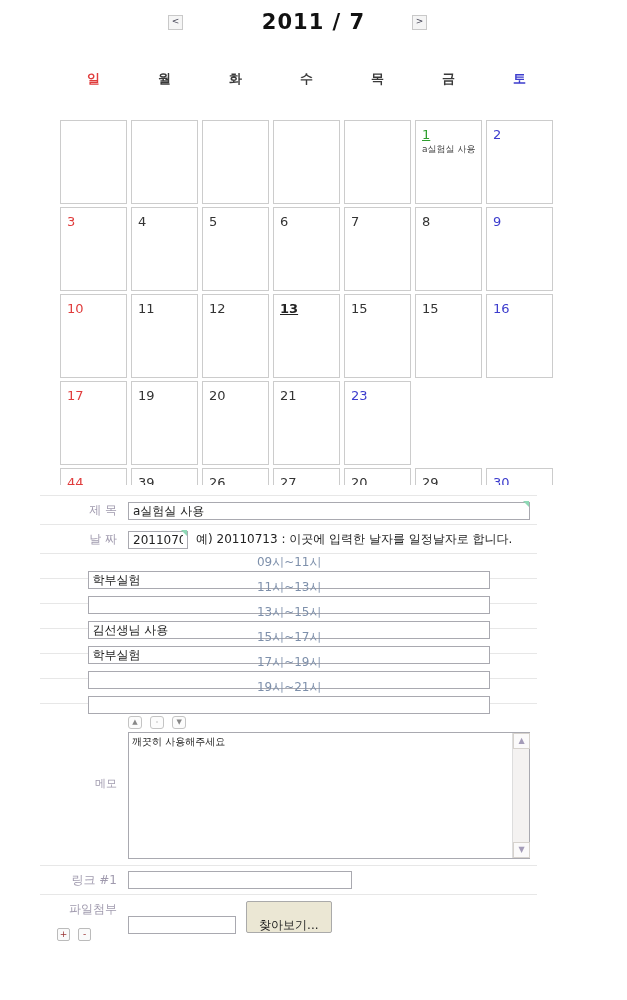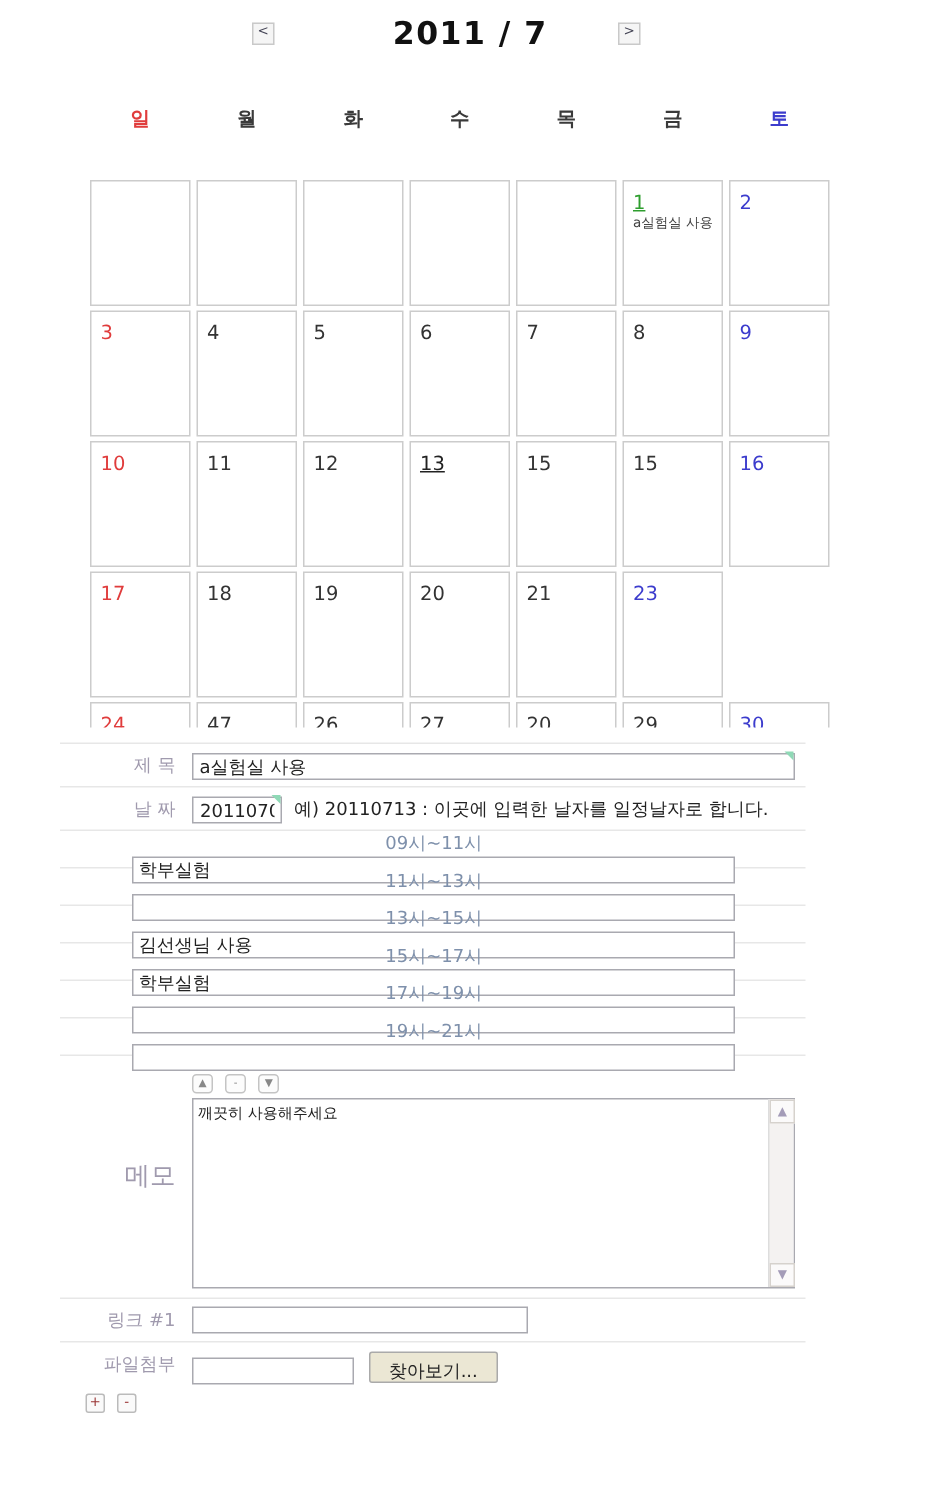--- a/index.html
+++ b/index.html
@@ -25,21 +25,21 @@
   
   .cal-grid { position:absolute; top:120px; left:60px; width:501px; height:365px; overflow:hidden; }
   .cal-row { display:flex; margin-bottom:3px; }
   .cell { width:67px; height:84px; margin-right:4px; border:1px solid #ccc; background:#fff;
           padding:3px 0 0 6px; }
   .cell:last-child { margin-right:0; }
   .daynum { font-size:13px; color:#333; }
   .cell.sun .daynum { color:#e03c3c; }
   .cell.sat .daynum { color:#3c3ccd; }
   .daynum.event-link { color:#2e9e2e; text-decoration:underline; cursor:pointer; }
-  .daynum.today { color:#222; text-decoration:underline; cursor:pointer; }
+  .daynum.today { color:#222; text-decoration:underline; cursor:pointer;font-weight:bold; }
   .event-label { font-size:9px; color:#444; margin-top:1px; line-height:11px; }
 
   
   .form { position:absolute; top:495px; left:40px; width:497px; }
   .frow { display:flex; align-items:center; border-top:1px solid #e7e7e7; }
   .flabel { width:88px; text-align:right; padding-right:11px; font-size:12px; color:#a09aae; flex-shrink:0; }
   .flabel.time { color:#7e90ab; }
   .row-std { height:29px; }
   .row-time { height:25px;flex-direction:column; }
   .iwrap { position:relative; display:inline-block; }
@@ -48,21 +48,21 @@
   input.txt { border:1px solid #a9a9b0; height:18px; font-size:12px; padding:1px 4px;
               font-family:"DejaVu Sans", sans-serif; color:#222; }
   .w-full { width:402px; }
   .w-date { width:60px; }
   .w-link { width:224px; }
   .w-file { width:108px; }
   .hint { font-size:12px; color:#222; margin-left:8px; white-space:nowrap; }
 
   
   .row-memo { border-top:1px solid #e7e7e7; padding:4px 0 6px 0; display:flex; }
-  .memo-label-col { width:88px; text-align:right; padding-right:11px; font-size:17px; color:#a09aae;
+  .memo-label-col { width:88px; text-align:right; padding-right:11px; font-size:11px; color:#a09aae;
                     flex-shrink:0; display:flex; align-items:center; justify-content:flex-end; }
   .memo-main { width:402px; }
   .memo-controls { margin:1px 0 3px 0; }
   .mini-btn { display:inline-block; width:14px; height:13px; font-size:7px; line-height:11px; text-align:center;
               color:#888; background:#fcfcfc; border:1px solid #c4c4c4; border-radius:3px; margin-right:3px; cursor:pointer; }
   .memo-box { position:relative; width:402px; height:127px; border:1px solid #a9a9b0; background:#fff; }
   .memo-text { position:absolute; top:2px; left:3px; right:20px; bottom:2px; font-size:10px; color:#222;
                overflow:hidden; white-space:pre-wrap; }
   .memo-scrollbar { position:absolute; top:0; right:0; width:17px; height:100%; background:#f4f2f1;
                     border-left:1px solid #ddd; }
@@ -72,21 +72,21 @@
   .sb-down { bottom:0; }
 
   
   .row-file { border-top:1px solid #e7e7e7; padding:6px 0 8px 0; display:flex; }
   .file-label-col { width:88px; flex-shrink:0; text-align:right; padding-right:11px; }
   .file-label { font-size:12px; color:#a09aae; }
   .pm-btns { margin-top:4px; text-align:right; padding-right:26px; }
   .pm-btn { display:inline-block; width:13px; height:13px; font-size:9px; line-height:11px; text-align:center;
             color:#993333; background:#fafafa; border:1px solid #bbb; border-radius:2px; margin-left:3px; cursor:pointer; }
   .browse-btn { margin-left:5px; height:21px; font-size:12px; color:#222; background:#ebe7d4;
-                border:1px solid #aaa; border-radius:2px; padding:4px 12px;
+                border:1px solid #aaa; border-radius:2px; padding:15px 12px;
                 font-family:"DejaVu Sans", sans-serif; cursor:pointer; }
 </style>
 </head>
 <body>
 
 <div class="page">
 
   <div class="cal-title">2011 / 7</div>
   <div class="nav-btn nav-prev">&lt;</div>
   <div class="nav-btn nav-next">&gt;</div>
@@ -127,29 +127,28 @@
       <div class="cell sun"><span class="daynum">10</span></div>
       <div class="cell"><span class="daynum">11</span></div>
       <div class="cell"><span class="daynum">12</span></div>
       <div class="cell"><span class="daynum today">13</span></div>
       <div class="cell"><span class="daynum">15</span></div>
       <div class="cell"><span class="daynum">15</span></div>
       <div class="cell sat"><span class="daynum">16</span></div>
     </div>
     <div class="cal-row">
       <div class="cell sun"><span class="daynum">17</span></div>
-      <div class="cell"><span class="daynum">18</span></div>
       <div class="cell"><span class="daynum">19</span></div>
       <div class="cell"><span class="daynum">20</span></div>
       <div class="cell"><span class="daynum">21</span></div>
       <div class="cell sat"><span class="daynum">23</span></div>
     </div>
     <div class="cal-row">
-      <div class="cell sun"><span class="daynum">24</span></div>
-      <div class="cell"><span class="daynum">47</span></div>
+      <div class="cell sun"><span class="daynum">44</span></div>
+      <div class="cell"><span class="daynum">39</span></div>
       <div class="cell"><span class="daynum">26</span></div>
       <div class="cell"><span class="daynum">27</span></div>
       <div class="cell"><span class="daynum">20</span></div>
       <div class="cell"><span class="daynum">29</span></div>
       <div class="cell sat"><span class="daynum">30</span></div>
     </div>
   </div>
 
   <div class="form">
 

